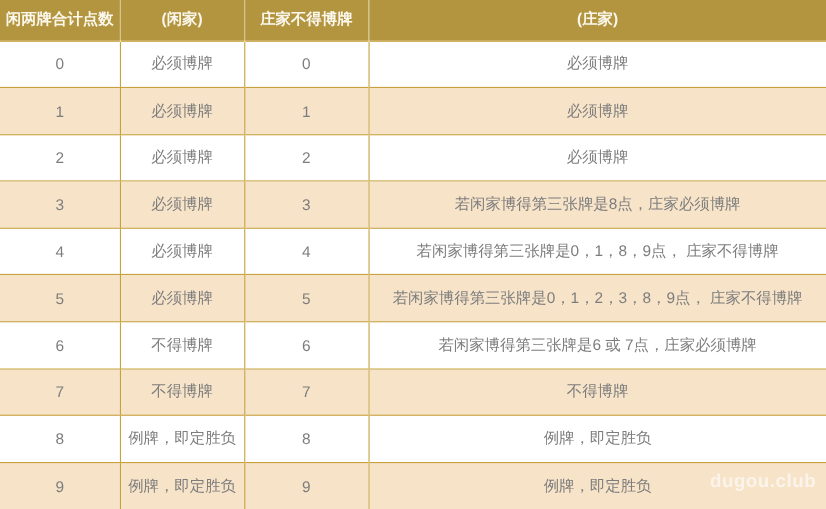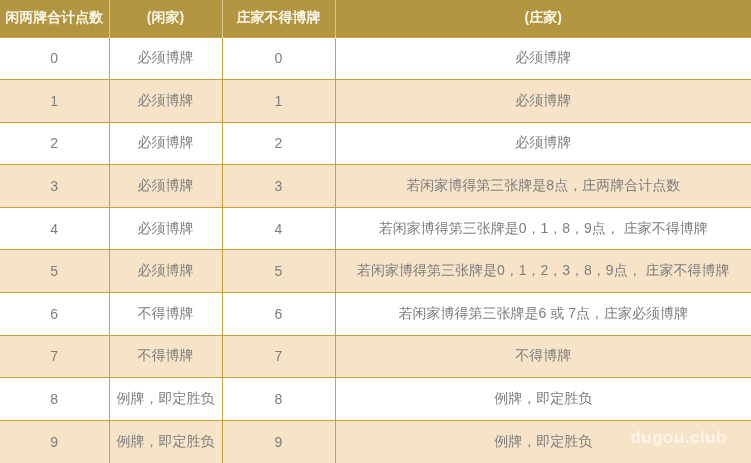--- a/index.html
+++ b/index.html
@@ -49,21 +49,21 @@
     border-top: 1px solid #c6a13c;
     border-right: 1px solid #c6a13c;
     overflow: hidden;
     white-space: nowrap;
   }
   tbody td:last-child { border-right: none; }
   tbody tr:nth-child(even) td { background: #f6e3c8; }
 
   .watermark {
     position: absolute;
-    right: 24px;
+    right: 9px;
     bottom: 15px;
     font-size: 17px;
     font-weight: bold;
     color: rgba(255, 255, 255, 0.62);
     letter-spacing: 0.5px;
     pointer-events: none;
   }
 </style>
 </head>
 <body>
@@ -100,21 +100,21 @@
         <tr>
     <td>2</td>
     <td>必须博牌</td>
     <td>2</td>
     <td>必须博牌</td>
   </tr>
         <tr>
     <td>3</td>
     <td>必须博牌</td>
     <td>3</td>
-    <td>若闲家博得第三张牌是8点，庄两牌合计点数</td>
+    <td>若闲家博得第三张牌是8点，庄家必须博牌</td>
   </tr>
         <tr>
     <td>4</td>
     <td>必须博牌</td>
     <td>4</td>
     <td>若闲家博得第三张牌是0，1，8，9点， 庄家不得博牌</td>
   </tr>
         <tr>
     <td>5</td>
     <td>必须博牌</td>

